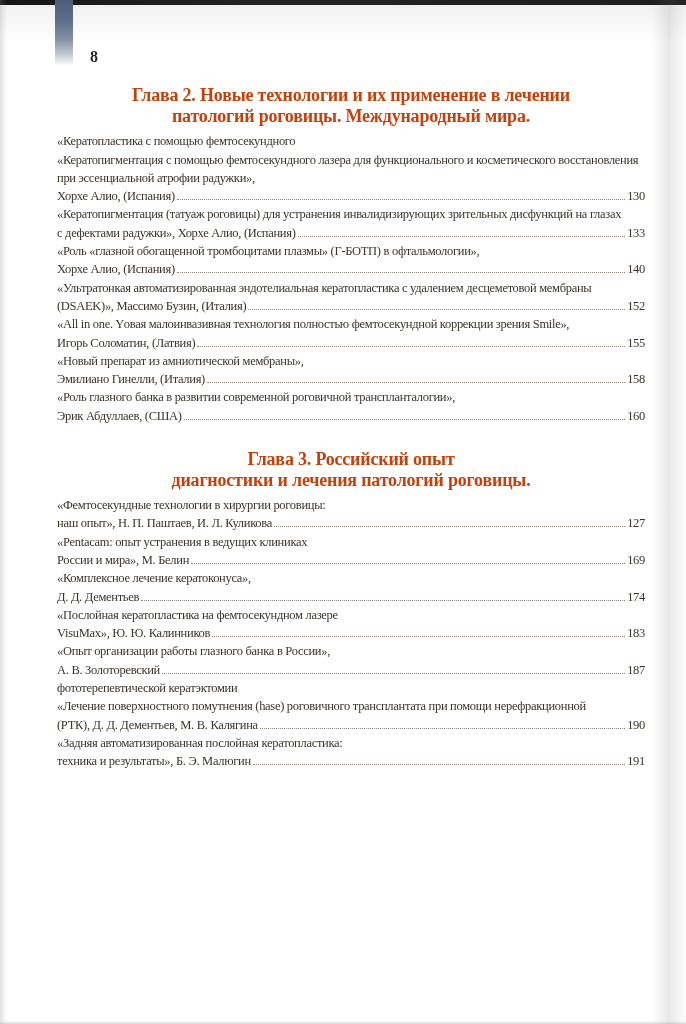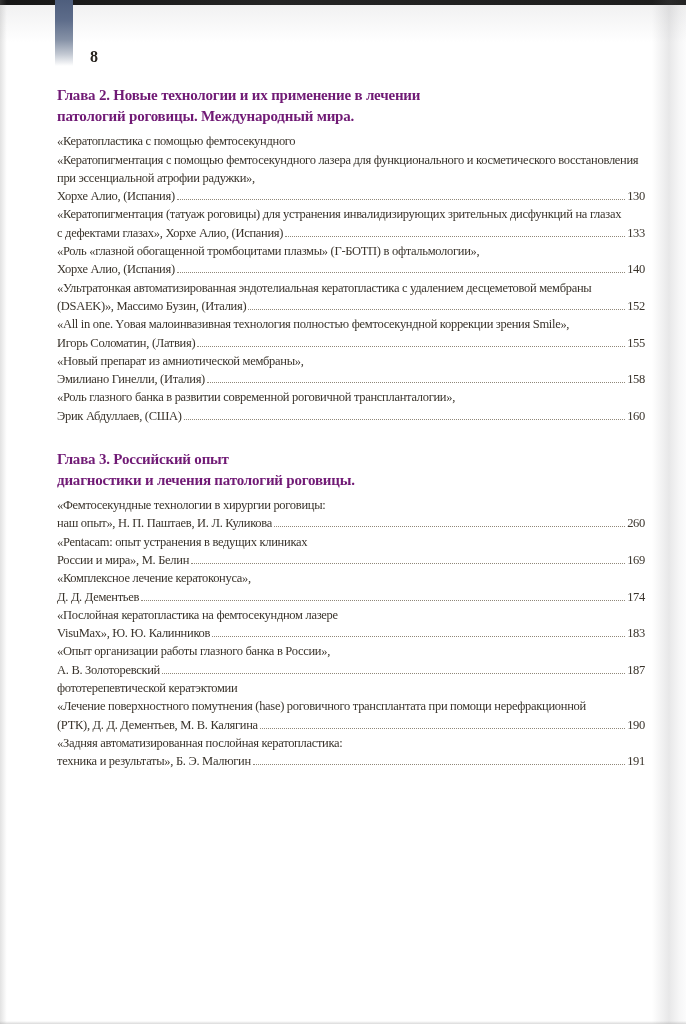--- a/index.html
+++ b/index.html
@@ -18,21 +18,21 @@
   .right-edge{position:absolute;top:0;right:0;width:34px;height:1024px;
     background:linear-gradient(90deg,rgba(110,110,115,0) 0%,rgba(110,110,115,0.16) 50%,rgba(140,140,145,0.08) 80%,rgba(170,170,175,0.04) 100%);}
   .bottom-edge{position:absolute;bottom:0;left:0;width:686px;height:3px;
     background:linear-gradient(180deg,rgba(150,150,150,0) ,rgba(150,150,150,0.35));}
   .bookmark-tab{position:absolute;left:55px;top:0;width:18px;height:66px;
     background:linear-gradient(180deg,#4e5e7d 0%,#5d6c8a 30%,#8591a6 60%,#c2c8d2 82%,rgba(255,255,255,0) 100%);}
 
   .content{position:absolute;left:57px;top:48px;width:588px;}
   .page-num{margin-left:33px;font-size:16px;font-weight:bold;color:#2a2520;line-height:18px;}
 
-  .chapter-title{margin:0;font-size:15px;font-weight:bold;color:#701a75;line-height:21px;letter-spacing:-0.2px;}
+  .chapter-title{margin:0;font-size:18px;font-weight:bold;color:#c2410c;line-height:21px;letter-spacing:-0.2px;text-align:center;}
   .ch2-title{margin-top:19px;}
   .ch3-title{margin-top:25px;}
   .title-line{white-space:nowrap;}
 
   .entries{margin-top:4px;}
   .row{display:flex;align-items:flex-end;height:18.3px;font-size:12.5px;
     color:#3a342c;letter-spacing:-0.3px;white-space:nowrap;}
   .row .t{flex:0 0 auto;}
   .row .leader{flex:1 1 auto;align-self:flex-end;margin:0 2px 4px 2px;
     border-bottom:1px dotted #8f8779;min-width:8px;}
@@ -67,21 +67,21 @@
       </div>
       <div class="row">
         <span class="t">Хорхе Алио, (Испания)</span>
         <span class="leader"></span>
         <span class="pg">130</span>
       </div>
       <div class="row">
         <span class="t">«Кератопигментация (татуаж роговицы) для устранения инвалидизирующих зрительных дисфункций на глазах</span>
       </div>
       <div class="row">
-        <span class="t">с дефектами глазах», Хорхе Алио, (Испания)</span>
+        <span class="t">с дефектами радужки», Хорхе Алио, (Испания)</span>
         <span class="leader"></span>
         <span class="pg">133</span>
       </div>
       <div class="row">
         <span class="t">«Роль «глазной обогащенной тромбоцитами плазмы» (Г-БОТП) в офтальмологии»,</span>
       </div>
       <div class="row">
         <span class="t">Хорхе Алио, (Испания)</span>
         <span class="leader"></span>
         <span class="pg">140</span>
@@ -124,21 +124,21 @@
     <div class="title-line">Глава 3. Российский опыт</div>
     <div class="title-line">диагностики и лечения патологий роговицы.</div>
   </h2>
   <div class="entries" id="ch3-entries">
       <div class="row">
         <span class="t">«Фемтосекундные технологии в хирургии роговицы:</span>
       </div>
       <div class="row">
         <span class="t">наш опыт», Н. П. Паштаев, И. Л. Куликова</span>
         <span class="leader"></span>
-        <span class="pg">260</span>
+        <span class="pg">127</span>
       </div>
       <div class="row">
         <span class="t">«Pentacam: опыт устранения в ведущих клиниках</span>
       </div>
       <div class="row">
         <span class="t">России и мира», М. Белин</span>
         <span class="leader"></span>
         <span class="pg">169</span>
       </div>
       <div class="row">

